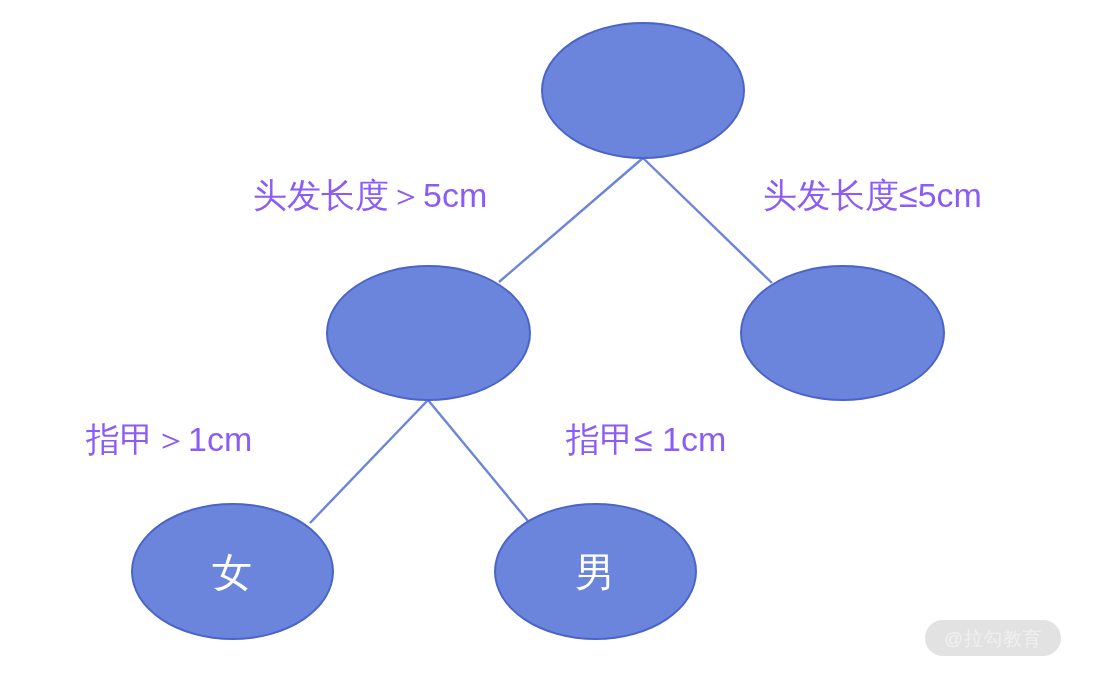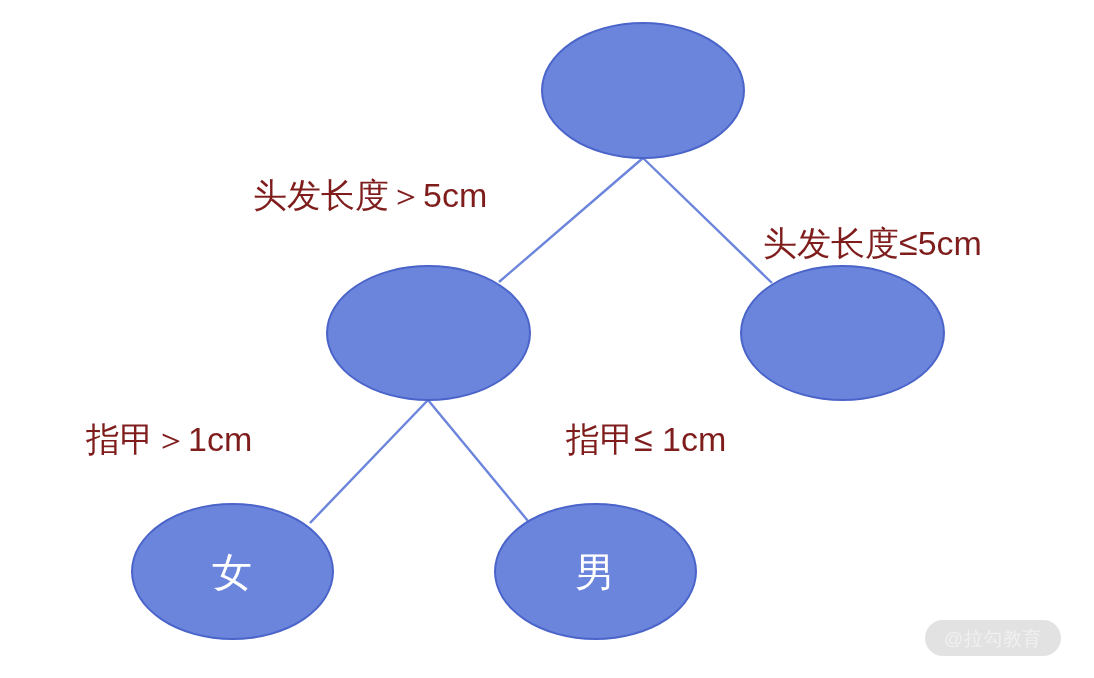--- a/index.html
+++ b/index.html
@@ -41,27 +41,27 @@
     letter-spacing: 1px;
   }
   .node-root  { left: 541px; top: 22px;  width: 204px; height: 137px; }
   .node-mid   { left: 326px; top: 265px; width: 205px; height: 136px; }
   .node-right { left: 740px; top: 265px; width: 205px; height: 136px; }
   .node-leaf-left  { left: 131px; top: 503px; width: 203px; height: 137px; }
   .node-leaf-right { left: 494px; top: 503px; width: 203px; height: 137px; }
 
   .edge-label {
     position: absolute;
-    color: #7f1d1d;
+    color: #8b5cf6;
     font-size: 34px;
     line-height: 1;
     white-space: nowrap;
   }
   .lbl-hair-gt { left: 253px; top: 178px; }
-  .lbl-hair-le { left: 763px; top: 178px; margin-top: 48px; }
+  .lbl-hair-le { left: 763px; top: 178px; }
   .lbl-nail-gt { left: 86px;  top: 422px; text-align: right; }
   .lbl-nail-le { left: 566px; top: 422px; text-align: right; }
 
   .watermark {
     position: absolute;
     left: 925px;
     top: 620px;
     width: 136px;
     height: 36px;
     border-radius: 18px;

